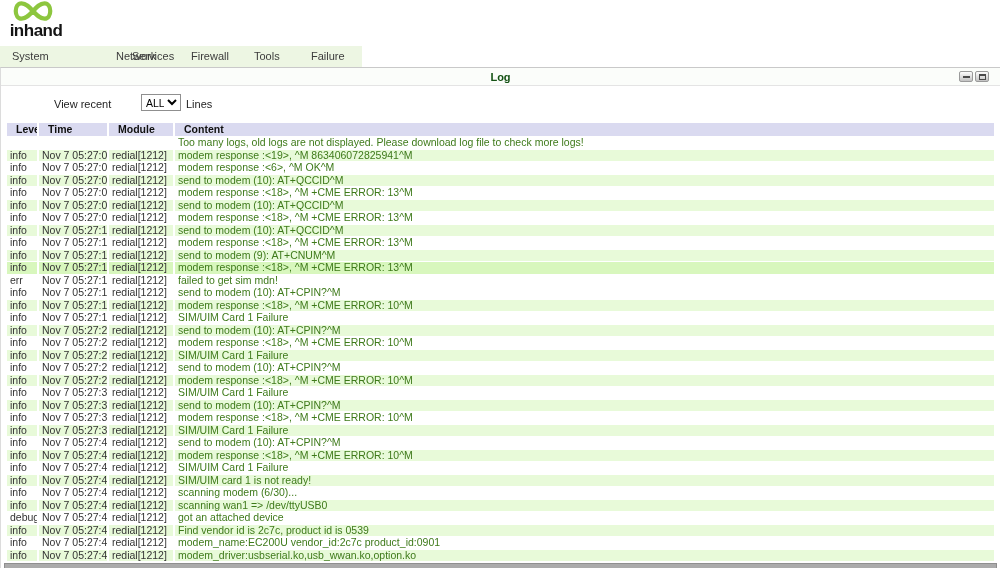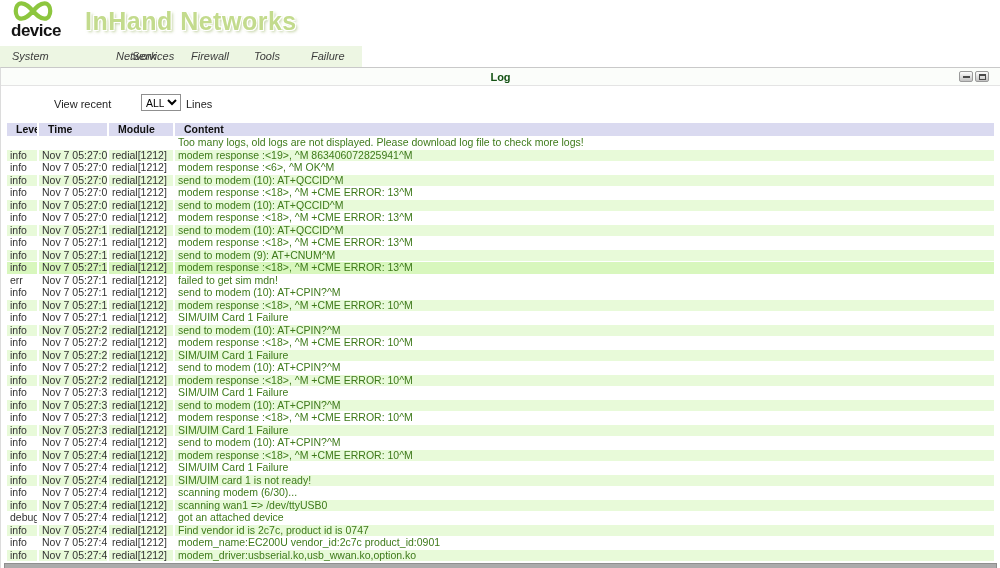--- a/index.html
+++ b/index.html
@@ -12,21 +12,21 @@
   .logo-symbol { position:absolute; left:10px; top:1px; color:var(--brand-green,#8dc63f); }
   .brand-wordmark { position:absolute; left:4px; top:21px; width:64px; text-align:center;
     font-size:17px; font-weight:700; letter-spacing:-0.5px; color:#141414; }
   .brand-title { position:absolute; left:85px; top:7px; font-size:25px; font-weight:700;
     letter-spacing:0.5px; color:var(--title-green,#c3db8d);
     text-shadow:-1px -1px 0 #fff, 1px -1px 0 #fff, -1px 1px 0 #fff, 1px 1px 0 #fff,
                 2px 2px 3px rgba(140,170,80,0.55); }
 
   
   .nav-bar { position:absolute; top:46px; left:0; width:362px; height:31px;
-    background:var(--nav-bg,#edf6e3);font-style:italic; }
+    background:var(--nav-bg,#edf6e3); }
   .nav-item { position:absolute; top:4px; font-size:11px; color:#3c3c3c; cursor:pointer; }
 
   
   .panel { position:absolute; top:67px; left:0; right:0; bottom:0; background:#fff;
     border-top:1px solid #c9c9c9; border-left:1px solid #dcdcdc; }
   .title-bar { position:absolute; top:0; left:0; right:0; height:18px; background:#fbfdfa;
     border-bottom:1px solid #e4e4e4; }
   .page-title { position:absolute; left:0; right:0; top:0; text-align:center;
     line-height:18px; font-size:11px; font-weight:700; color:var(--page-title-text,#145214); }
   .win-btn { position:absolute; top:3px; width:14px; height:11px;
@@ -64,22 +64,21 @@
 </style>
 </head>
 <body>
 
 <div class="brand-band">
   <span class="logo-symbol" style="color: rgb(141, 198, 63);">
     <svg width="46" height="20" viewBox="0 0 60 26">
       <path d="M15 3 C5 3 5 23 15 23 C27 23 33 3 45 3 C55 3 55 23 45 23 C33 23 27 3 15 3 Z" fill="none" stroke="currentColor" stroke-width="5.5"></path>
     </svg>
   </span>
-  <div class="brand-wordmark">device</div>
-  <div class="brand-title">InHand Networks</div>
+  <div class="brand-wordmark">inhand</div>
 </div>
 
 <div class="nav-bar">
     <span class="nav-item" style="left: 12px;">System</span>
     <span class="nav-item" style="left: 72px; padding-left: 44px;">Network</span>
     <span class="nav-item" style="left: 132px;">Services</span>
     <span class="nav-item" style="left: 191px;">Firewall</span>
     <span class="nav-item" style="left: 254px;">Tools</span>
     <span class="nav-item" style="left: 311px;">Failure</span>
   </div>
@@ -300,21 +299,21 @@
         <tr class="row-base">
           <td class="level-cell">debug</td>
           <td class="time-cell">Nov 7 05:27:47</td>
           <td class="module-cell">redial[1212]</td>
           <td class="content-cell">got an attached device</td>
         </tr>
         <tr class="row-alt">
           <td class="level-cell">info</td>
           <td class="time-cell">Nov 7 05:27:47</td>
           <td class="module-cell">redial[1212]</td>
-          <td class="content-cell">Find vendor id is 2c7c, product id is 0747</td>
+          <td class="content-cell">Find vendor id is 2c7c, product id is 0539</td>
         </tr>
         <tr class="row-base">
           <td class="level-cell">info</td>
           <td class="time-cell">Nov 7 05:27:48</td>
           <td class="module-cell">redial[1212]</td>
           <td class="content-cell">modem_name:EC200U vendor_id:2c7c product_id:0901</td>
         </tr>
         <tr class="row-alt">
           <td class="level-cell">info</td>
           <td class="time-cell">Nov 7 05:27:48</td>

